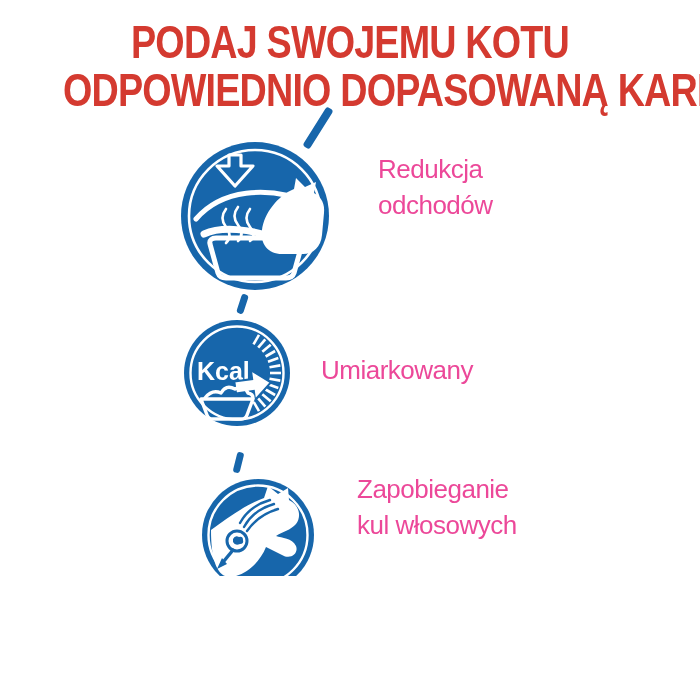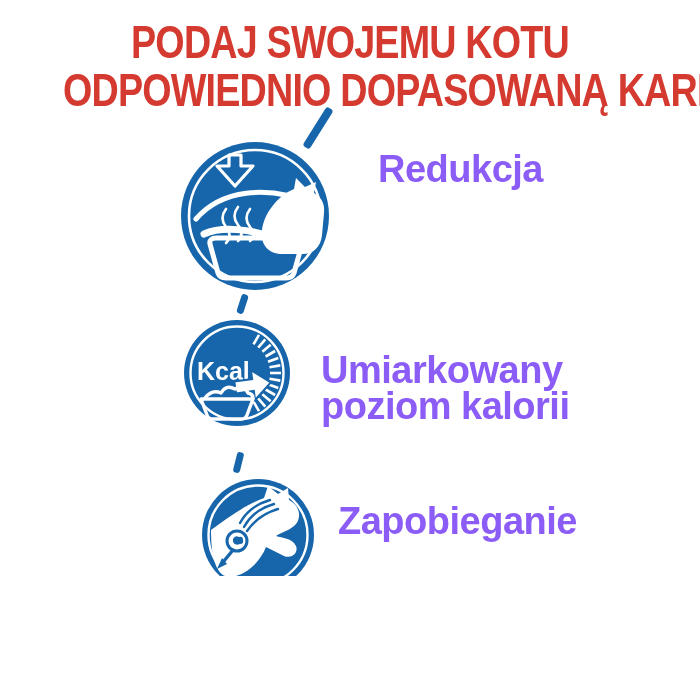--- a/index.html
+++ b/index.html
@@ -20,27 +20,27 @@
   .dash2{left:239px;top:294px;width:7px;height:20px;transform:rotate(18deg);}
   .dash3{left:235px;top:452px;width:7px;height:21px;transform:rotate(14deg);}
   .dash4{left:276px;top:593px;width:8px;height:45px;transform:rotate(-33deg);}
   
   .icon-svg{position:absolute;}
   .icon1{left:180px;top:141px;width:150px;height:150px;}
   .icon2{left:183px;top:319px;width:108px;height:108px;}
   .icon3{left:201px;top:478px;width:114px;height:114px;}
   
   .benefit-text{
-    position:absolute;color:#8b5cf6;font-weight:bold;font-size:38px;
+    position:absolute;color:#ec4899;font-weight:normal;font-size:26px;
     line-height:36px;letter-spacing:-0.5px;white-space:nowrap;
   }
   .benefit-text span{display:block;}
   .bt1{left:378px;top:151px;}
   .bt2{left:321px;top:352px;}
-  .bt3{left:338px;top:471px;margin-top:32px;}
+  .bt3{left:357px;top:471px;}
   
   .rule-left{position:absolute;left:0;top:655px;width:43px;height:11px;background:#d94733;}
   .rule-right{
     position:absolute;left:131px;top:655px;width:512px;height:11px;
     background:linear-gradient(to right,#d94733 0%,#d94733 80%,rgba(217,71,51,0) 100%);
   }
   .crown{position:absolute;left:44px;top:637px;width:84px;height:48px;}
 </style>
 </head>
 <body>
@@ -112,27 +112,28 @@
     <circle cx="36" cy="63" r="10" fill="#ffffff" stroke="#1766ab" stroke-width="3"></circle>
     <path d="M32,61 q2,-4 6,-2 q4,-1 4,3 q1,4 -3,4 q-5,2 -7,-2 z" fill="#1766ab"></path>
     <g>
       <line x1="32" y1="72" x2="23" y2="83" stroke="#1766ab" stroke-width="3.4" stroke-linecap="round"></line>
       <polygon points="16,91 26,86 21,80" fill="#1766ab"></polygon>
     </g>
   </svg>
 
   <div class="benefit-text bt1">
     <span>Redukcja</span>
+    <span>odchodów</span>
   </div>
   <div class="benefit-text bt2">
     <span>Umiarkowany</span>
-    <span>poziom kalorii</span>
   </div>
   <div class="benefit-text bt3">
     <span>Zapobieganie</span>
+    <span>kul włosowych</span>
   </div>
 
   <div class="rule-left"></div>
   <svg class="crown" viewBox="0 0 84 48">
     <g fill="#d94733">
       <circle cx="12" cy="20" r="4.3"></circle>
         <circle cx="26" cy="11" r="4.3"></circle>
         <circle cx="42" cy="8" r="4.3"></circle>
       <circle cx="58" cy="11" r="4.3"></circle>
         <circle cx="72" cy="20" r="4.3"></circle>

